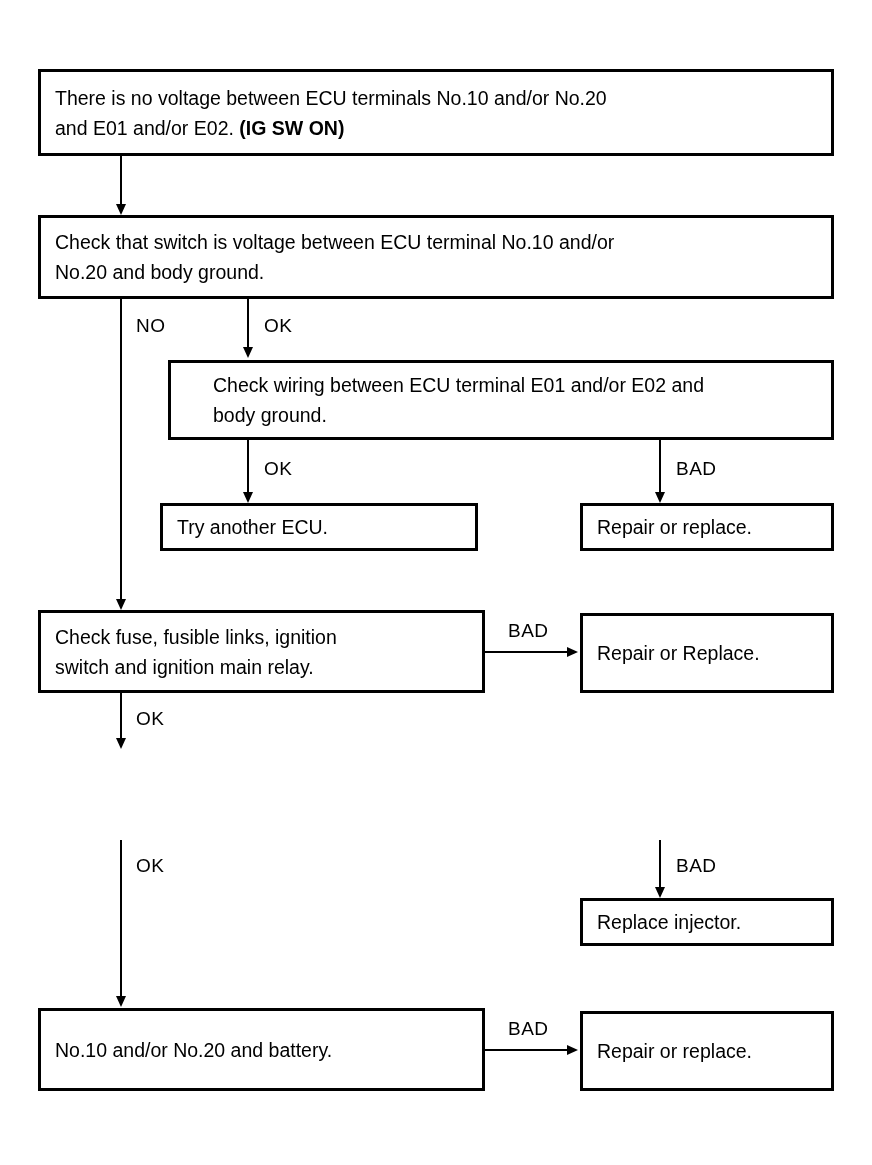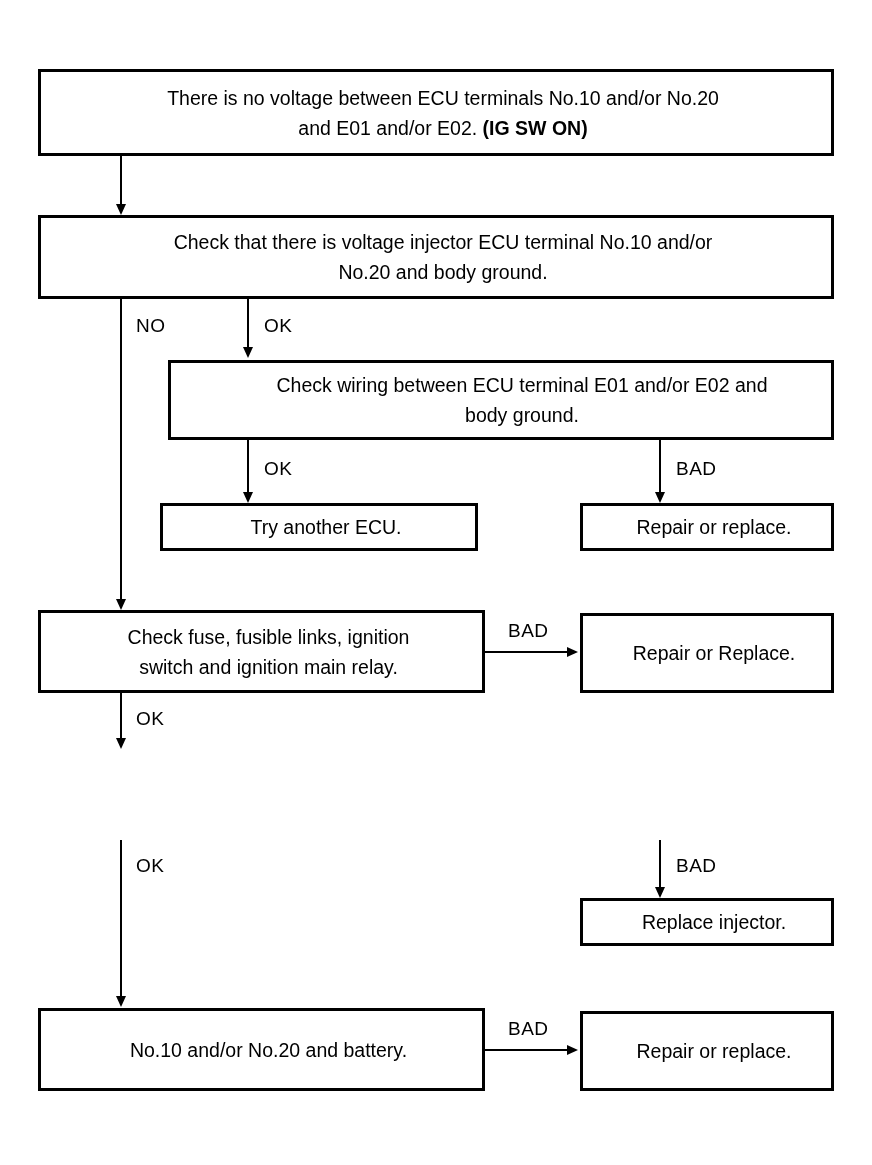--- a/index.html
+++ b/index.html
@@ -23,21 +23,20 @@
     display: flex;
     flex-direction: column;
     justify-content: center;
   }
   .box .line {
     color: #000000;
     font-size: 19.5px;
     line-height: 30px;
     white-space: nowrap;
     padding-left: 14px;
-    text-align: center;
   }
   .box .line.bold {
     font-weight: bold;
   }
   .box .line .b {
     font-weight: bold;
   }
   .label {
     position: absolute;
     font-size: 19px;
@@ -79,21 +78,21 @@
 
   <div class="box" style="left:38px; top:69px; width:796px; height:87px;">
     <div class="line">There is no voltage between ECU terminals No.10 and/or No.20</div>
     <div class="line"><span>and E01 and/or E02. </span><span class="b">(IG SW ON)</span></div>
   </div>
 
   <div class="vline" style="left:120px; top:156px; height:50px;"></div>
   <div class="arrow-down" style="left:116px; top:204px;"></div>
 
   <div class="box" style="left:38px; top:215px; width:796px; height:84px;">
-    <div class="line">Check that there is voltage injector ECU terminal No.10 and/or</div>
+    <div class="line">Check that switch is voltage between ECU terminal No.10 and/or</div>
     <div class="line">No.20 and body ground.</div>
   </div>
 
   <div class="vline" style="left:120px; top:299px; height:300px;"></div>
   <div class="arrow-down" style="left:116px; top:599px;"></div>
   <div class="label" style="left:136px; top:315px;">NO</div>
 
   <div class="vline" style="left:247px; top:299px; height:50px;"></div>
   <div class="arrow-down" style="left:243px; top:347px;"></div>
   <div class="label" style="left:264px; top:315px;">OK</div>

